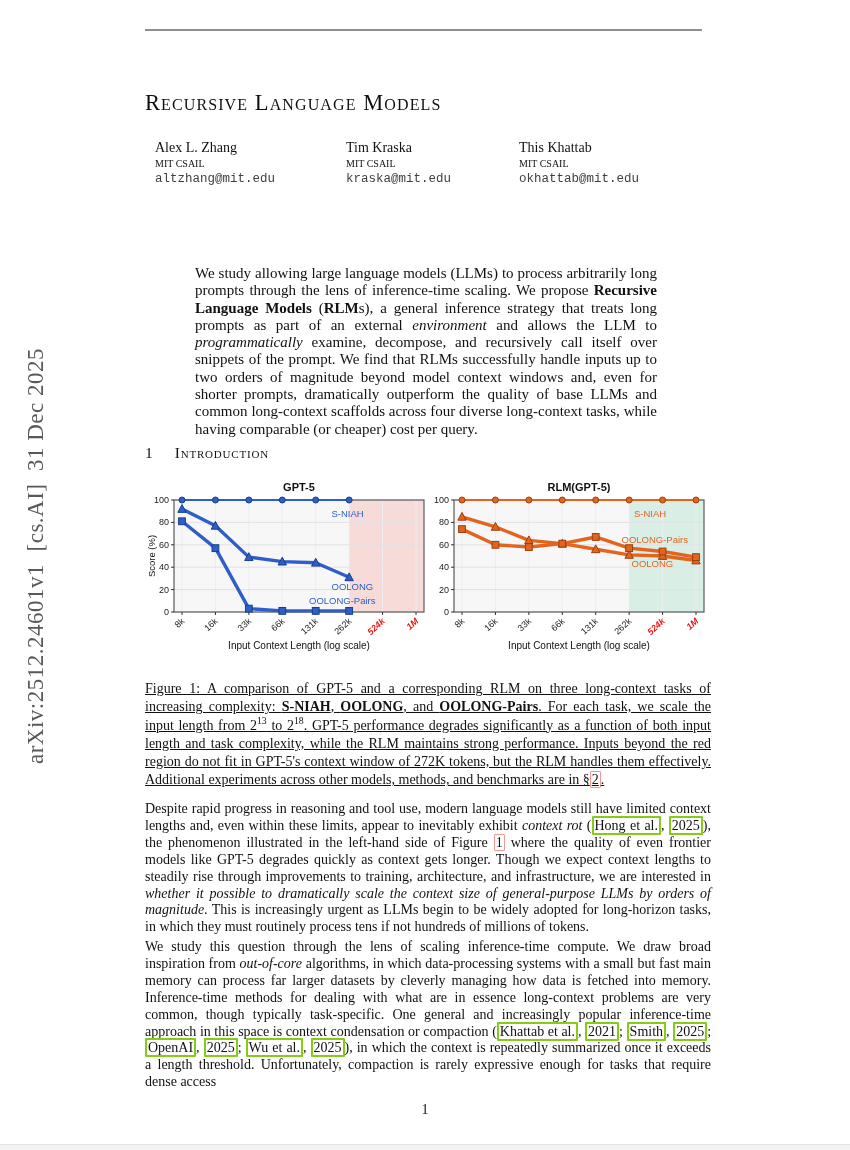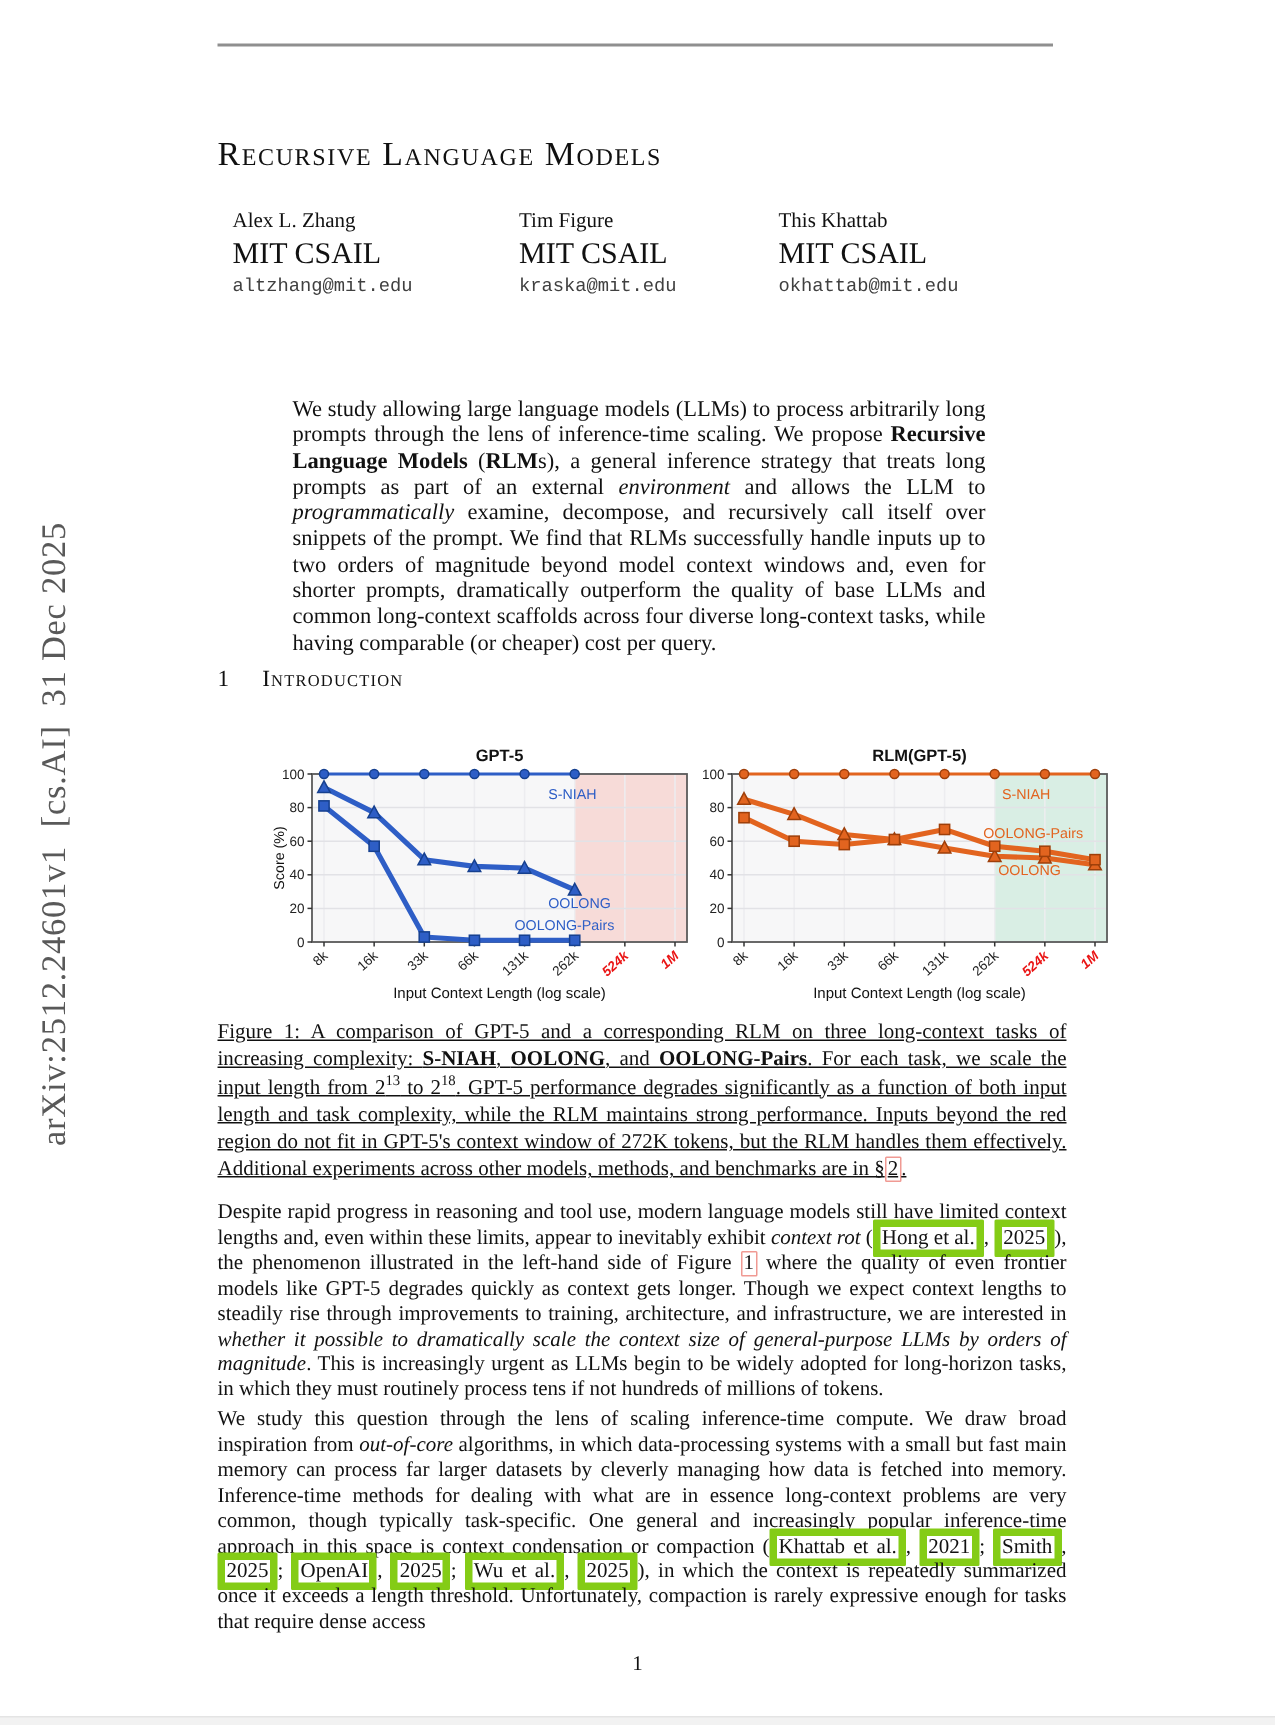--- a/index.html
+++ b/index.html
@@ -11,41 +11,41 @@
         display:flex;align-items:center;justify-content:center;
         writing-mode:vertical-rl;transform:rotate(180deg);
         font-size:23px;color:#595959;white-space:pre;letter-spacing:0.5px;}
   .paper-title{position:absolute;left:145px;top:90px;font-size:22.5px;font-variant:small-caps;
         letter-spacing:1.1px;color:#101010;}
   .authors{position:absolute;left:155px;top:140px;width:556px;display:flex;}
   .author{flex:0 0 auto;}
   .author:nth-child(1){width:191px;}
   .author:nth-child(2){width:173px;}
   .author .name{font-weight:normal;font-size:14px;}
-  .author .affil{font-size:20px;margin-top:2px;}
+  .author .affil{font-size:10px;margin-top:2px;}
   .author .email{font-family:"Liberation Mono",monospace;font-size:12.5px;margin-top:3px;color:#404040;}
   .abstract-heading{position:absolute;left:0;top:238px;width:850px;text-align:center;
         font-variant:small-caps;font-size:15px;letter-spacing:1.3px;}
   .abstract-body{position:absolute;left:195px;top:265px;width:462px;
         font-size:15px;line-height:17.3px;text-align:justify;}
   .section-heading{position:absolute;left:145px;top:444px;font-size:15.5px;}
   .section-heading .num{display:inline-block;}
   .section-heading .stitle{display:inline-block;margin-left:22px;font-variant:small-caps;letter-spacing:0.8px;}
-  .figure{position:absolute;left:145px;top:494px;width:566px;height:178px;margin-left:34px;}
+  .figure{position:absolute;left:145px;top:478px;width:566px;height:178px;}
   .chart{position:absolute;top:2px;}
   .chart-0{left:3px;}
   .chart-1{left:283px;}
   .caption{position:absolute;left:145px;top:680px;width:566px;font-size:14px;line-height:18.3px;text-align:justify;text-decoration:underline;}
   .para{position:absolute;left:145px;width:566px;font-size:14px;line-height:16.9px;text-align:justify;}
   .para1{top:801px;}
   .para2{top:939px;}
   .page-number{position:absolute;left:0;top:1102px;width:850px;text-align:center;font-size:14px;}
   .b{font-weight:bold;}
   .i{font-style:italic;}
-  .boxg{border:5px solid #84cc16;border-radius:1px;padding:0 1px;}
+  .boxg{border:2px solid #84cc16;border-radius:1px;padding:0 1px;}
   .boxr{border:1px solid #f09a93;border-radius:1px;padding:0 1px;}
   sup{font-size:70%;line-height:0;}
   svg text{font-family:"Liberation Sans","DejaVu Sans",sans-serif;}
 </style>
 </head>
 <body>
 
 <div class="page">
   <div class="top-rule"></div>
 
@@ -53,21 +53,21 @@
 
   <div class="paper-title">Recursive Language Models</div>
 
   <div class="authors">
     <div class="author">
       <div class="name">Alex L. Zhang</div>
       <div class="affil">MIT CSAIL</div>
       <div class="email">altzhang@mit.edu</div>
     </div>
     <div class="author">
-      <div class="name">Tim Figure</div>
+      <div class="name">Tim Kraska</div>
       <div class="affil">MIT CSAIL</div>
       <div class="email">kraska@mit.edu</div>
     </div>
     <div class="author">
       <div class="name">This Khattab</div>
       <div class="affil">MIT CSAIL</div>
       <div class="email">okhattab@mit.edu</div>
     </div>
   </div>
 

